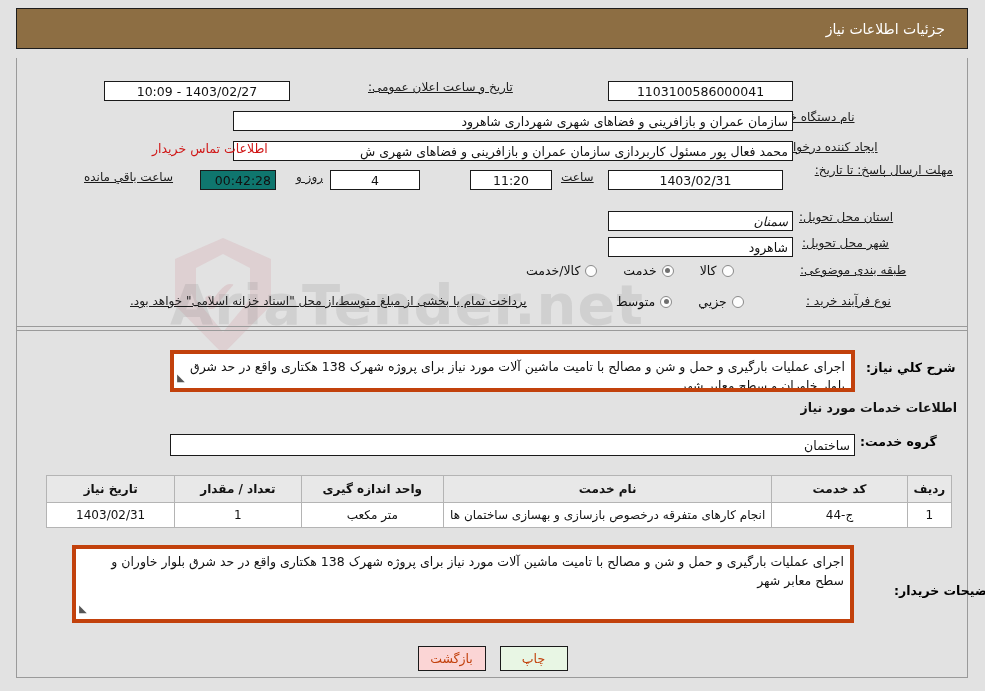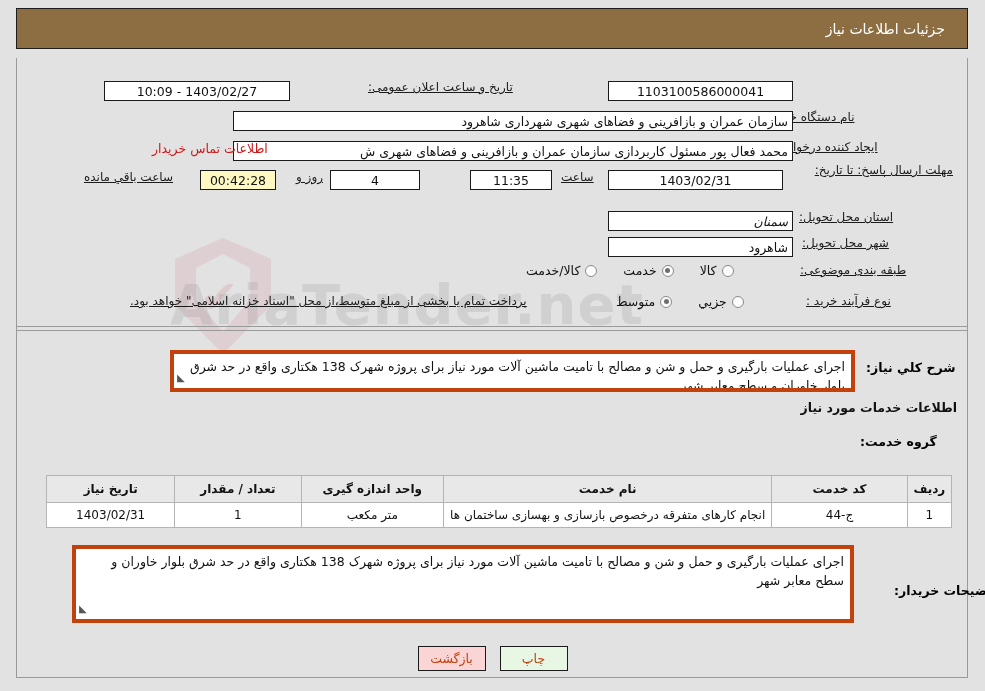--- a/index.html
+++ b/index.html
@@ -118,21 +118,21 @@
     font-size: 12.5px;
     color: #111;
     box-sizing: border-box;
     padding: 0 4px;
     overflow: hidden;
     white-space: nowrap;
     text-align: center;
     font-family: "DejaVu Sans", sans-serif;
   }
   .field.rt { text-align: right; }
-  .field.cream { background: #fef9c3; }
+  .field.cream { background: #0f766e; text-align: right; }
 
   .redlink {
     color: #d01616;
     font-size: 12.5px;
     white-space: nowrap;
     cursor: pointer;
   }
 
   
   .radio {
@@ -296,21 +296,21 @@
   <div class="field rt" style="position:absolute; left:233px; top:141px; width:560px; z-index:2;">محمد فعال پور مسئول کاربردازی سازمان عمران و بازافرینی و فضاهای شهری ش</div>
   <div class="row" style="left:152px; top:141px; z-index:4;">
     <span class="redlink">اطلاعات تماس خریدار</span>
   </div>
 
   <div style="position:absolute; left:838px; top:163px; width:115px; text-align:left; z-index:2;" class="lbl">مهلت ارسال پاسخ: تا تاریخ:</div>
   <div class="field" style="position:absolute; left:608px; top:170px; width:175px; z-index:2;">1403/02/31</div>
   <div class="row" style="left:561px; top:170px;">
     <span class="lbl">ساعت</span>
   </div>
-  <div class="field" style="position:absolute; left:470px; top:170px; width:82px; z-index:2;">11:35</div>
+  <div class="field" style="position:absolute; left:470px; top:170px; width:82px; z-index:2;">11:20</div>
   <div class="field" style="position:absolute; left:330px; top:170px; width:90px; z-index:2;">4</div>
   <div class="row" style="left:296px; top:170px;">
     <span class="lbl">روز و</span>
   </div>
   <div class="field cream" style="position:absolute; left:200px; top:170px; width:76px; z-index:2;">00:42:28</div>
   <div class="row" style="left:84px; top:170px;">
     <span class="lbl">ساعت باقي مانده</span>
   </div>
 
   <div class="row" style="left:799px; top:210px;">
@@ -367,20 +367,21 @@
   <div class="tbox" style="position:absolute; left:170px; top:350px; width:685px; height:42px; z-index:2;">
     <span>اجرای عملیات بارگیری و حمل و شن و مصالح با تامیت ماشین آلات مورد نیاز برای پروژه شهرک 138 هکتاری واقع در حد شرق بلوار خاوران و سطح معابر شهر</span>
     <span class="grip">◢</span>
   </div>
 
   <div class="sect-title" style="right:28px; top:400px;">اطلاعات خدمات مورد نیاز</div>
 
   <div class="row" style="left:860px; top:434px;">
     <span class="lbl-b">گروه خدمت:</span>
   </div>
+  <div class="field rt" style="position:absolute; left:170px; top:434px; width:685px; height:22px; line-height:22px; z-index:2;">ساختمان</div>
 
   <div class="tbl-wrap">
     <table class="grid">
       <thead>
         <tr>
           <th style="width:36px;">ردیف</th>
           <th style="width:140px;">کد خدمت</th>
           <th>نام خدمت</th>
           <th style="width:140px;">واحد اندازه گیری</th>
           <th style="width:125px;">تعداد / مقدار</th>

